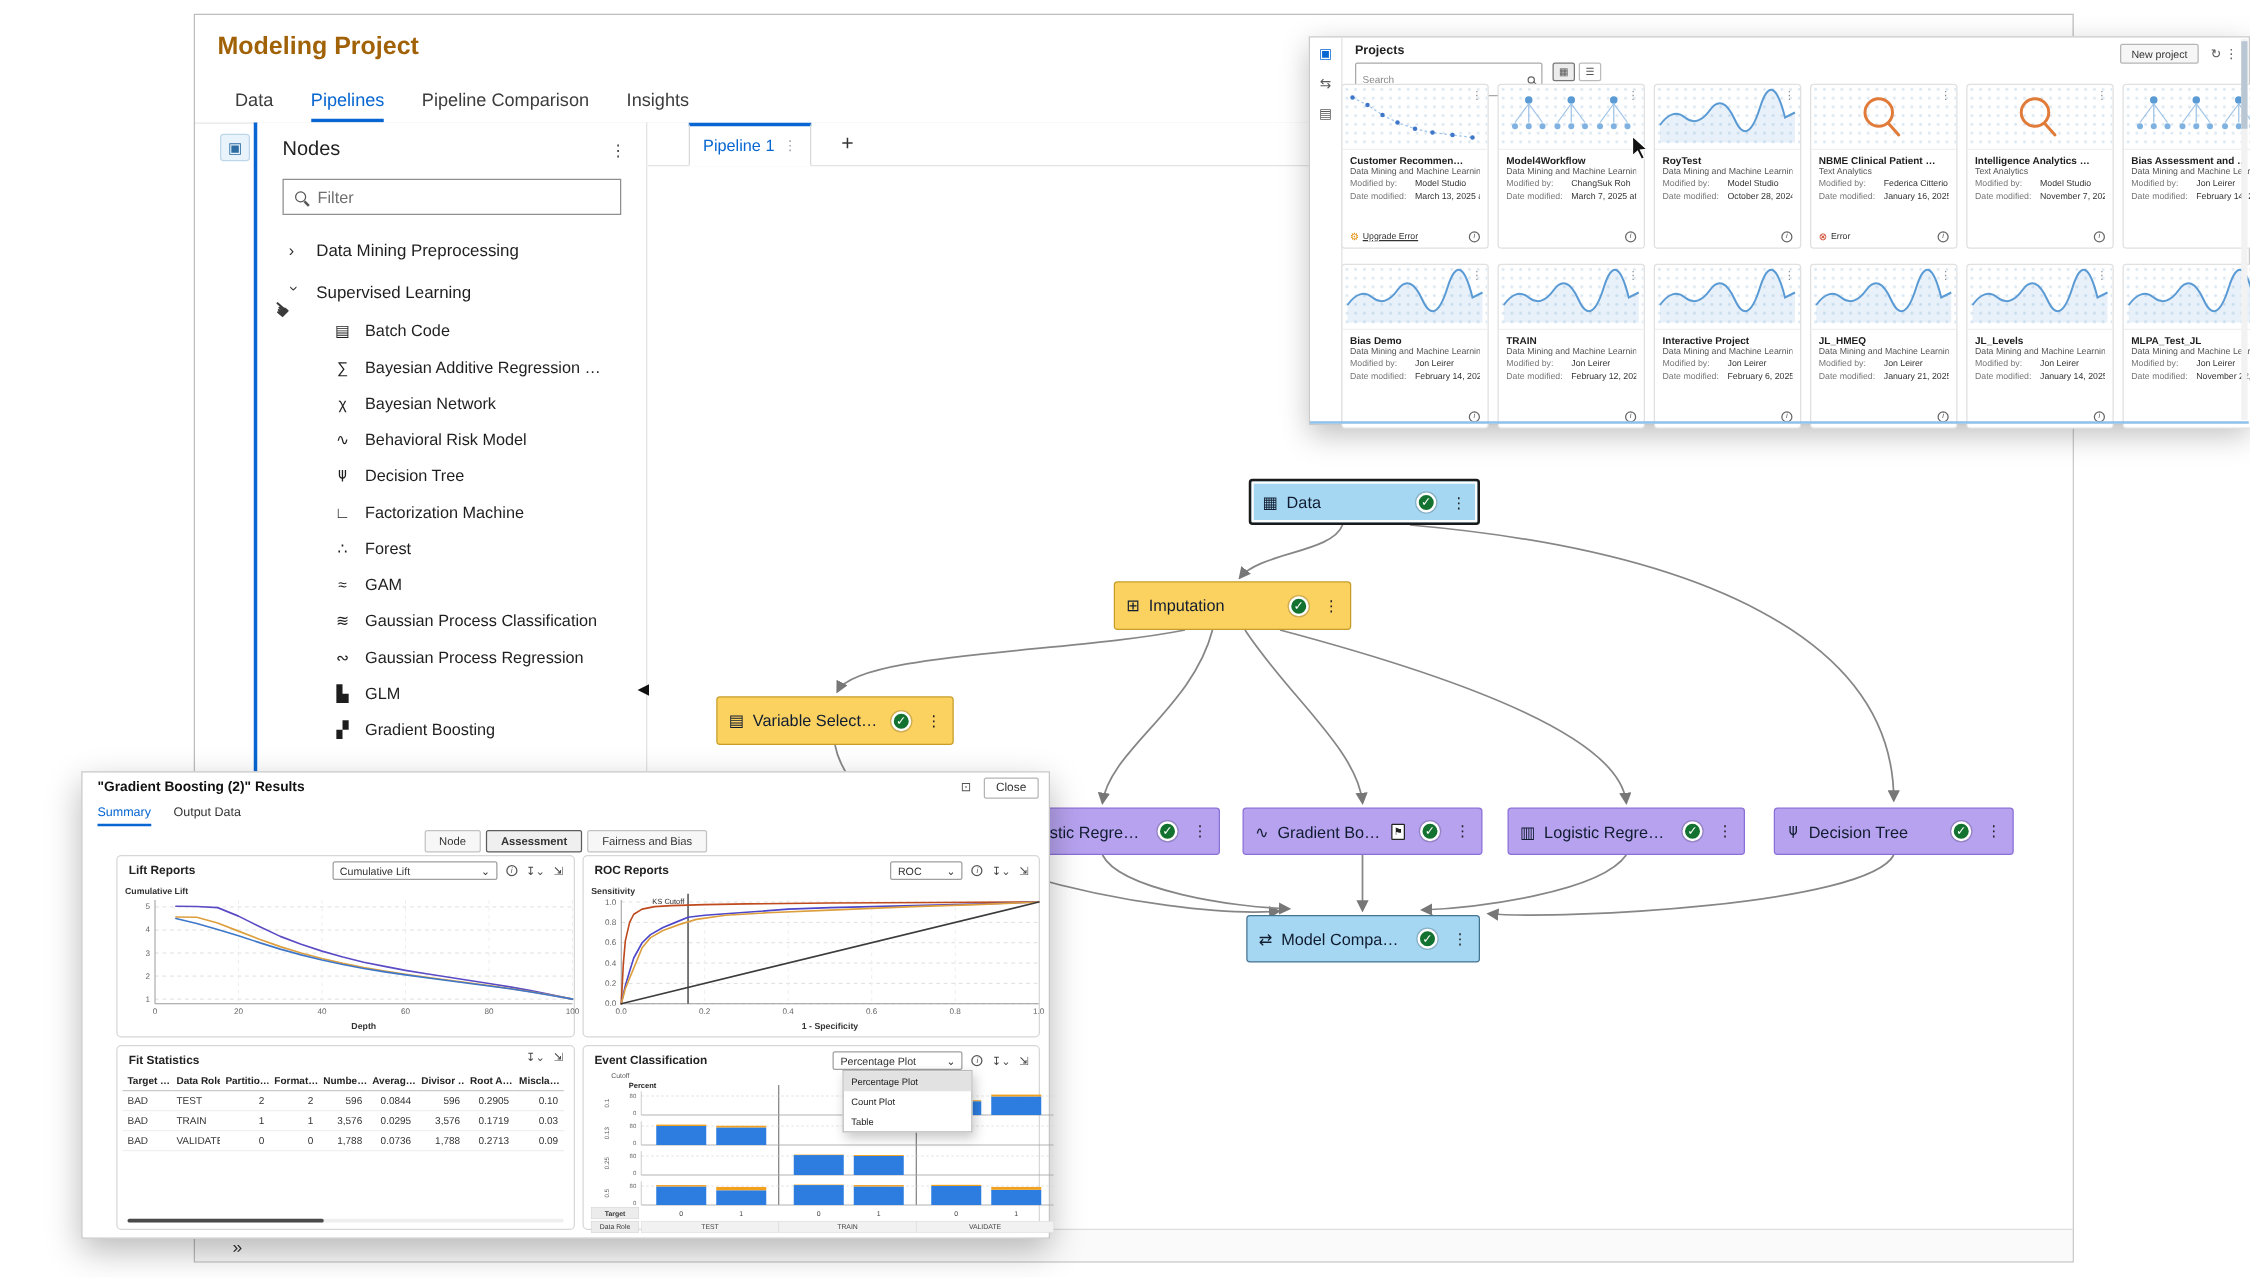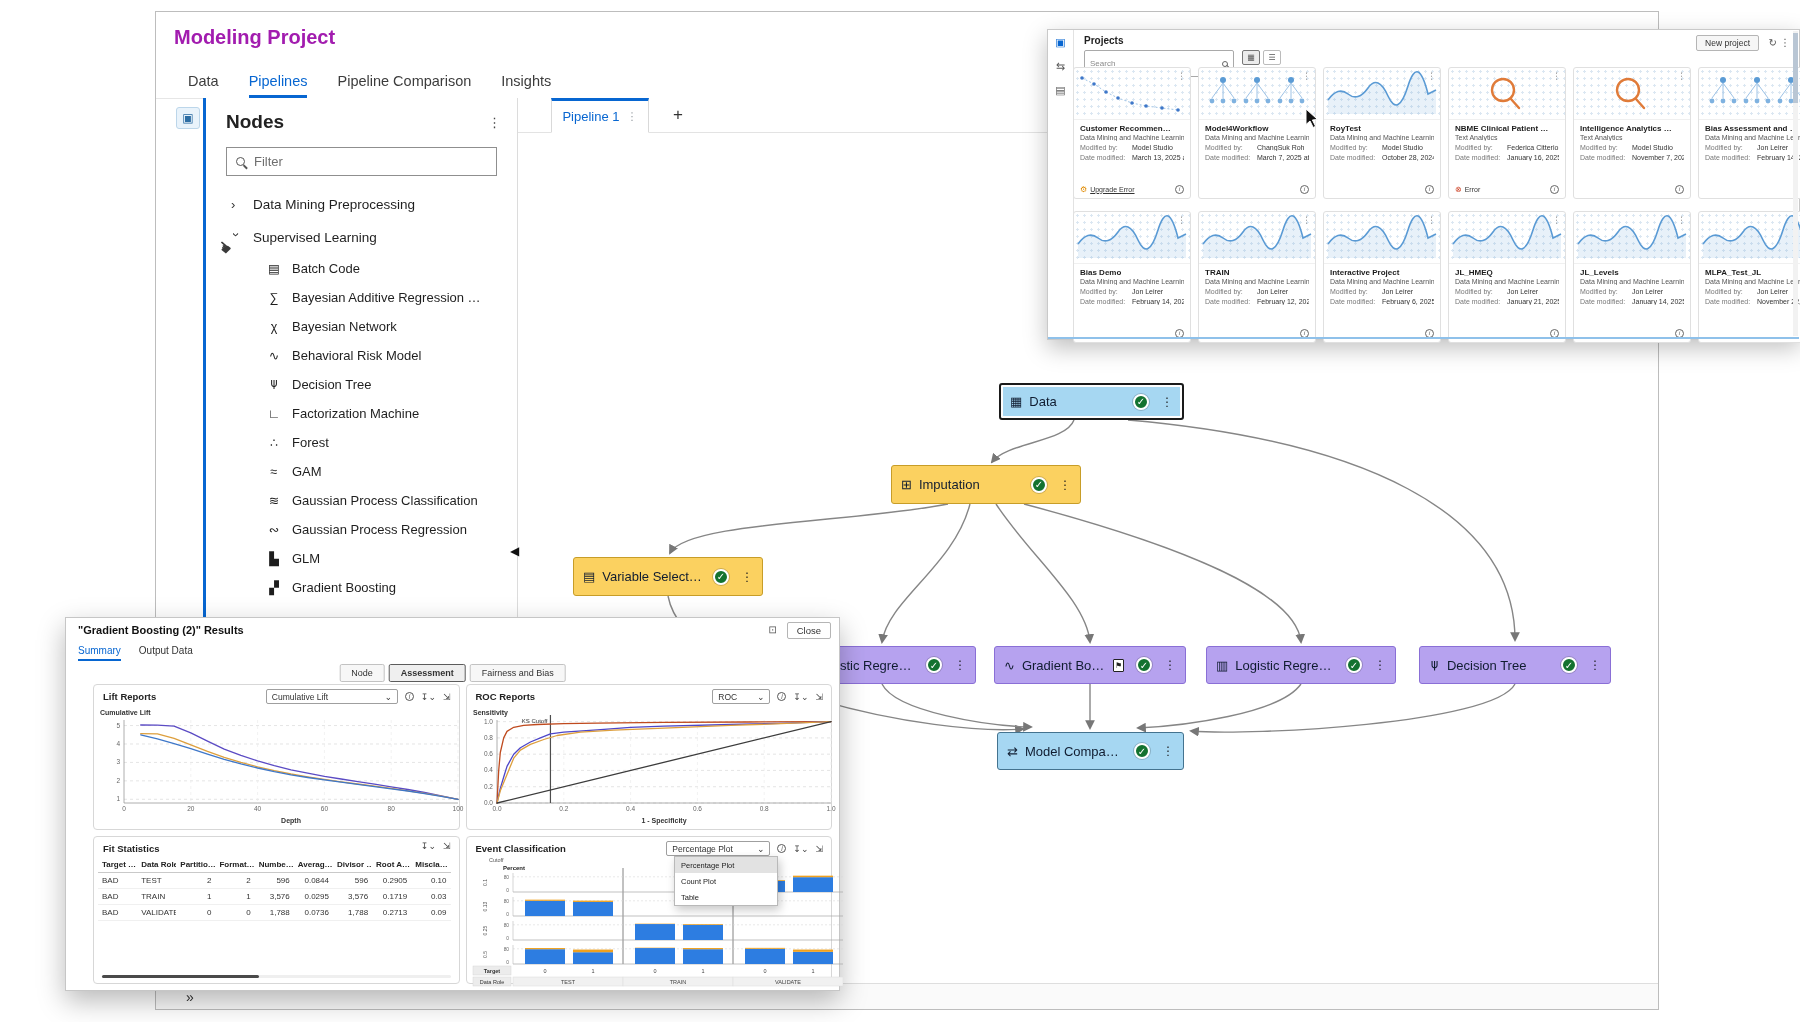--- a/index.html
+++ b/index.html
@@ -1,32 +1,32 @@
 <!DOCTYPE html>
 <html><head>
 <meta charset="utf-8">
 <style>
   *{box-sizing:border-box;margin:0;padding:0;}
   body{width:1800px;height:1022px;position:relative;overflow:hidden;background:#fff;
        font-family:"Liberation Sans",sans-serif;color:#222;}
   .win{position:absolute;background:#fff;border:1px solid #bdbdbd;}
   
   #mainwin{left:155px;top:11px;width:1504px;height:999px;}
-  #mtitle{position:absolute;left:18px;top:14px;font-size:20px;font-weight:bold;color:#a21caf;}
+  #mtitle{position:absolute;left:18px;top:14px;font-size:20px;font-weight:bold;color:#a16207;}
   #main-tabs{position:absolute;left:32px;top:52px;display:flex;gap:30px;height:34px;align-items:flex-end;}
   .tab{font-size:14.5px;color:#3c3c3c;padding-bottom:9px;}
   .tab.active{color:#0766d1;border-bottom:3px solid #0766d1;padding-bottom:6px;}
   .hr{position:absolute;left:0;right:0;top:86px;border-top:1px solid #e6e6e6;}
   .rail{position:absolute;left:17px;top:86px;bottom:26px;width:30px;}
   .rail .rb{width:24px;height:22px;margin:9px auto;background:#e9f3fb;border:1px solid #bcd6ea;border-radius:3px;
             color:#2d6da3;font-size:12px;display:flex;align-items:center;justify-content:center;}
   .accent{position:absolute;left:47px;top:86px;bottom:26px;width:3px;background:#0766d1;}
   #nodespanel{position:absolute;left:50px;top:86px;bottom:26px;width:312px;border-right:1px solid #dcdcdc;background:#fff;overflow:hidden;}
   .np-head{display:flex;align-items:center;padding:13px 16px 4px 20px;}
-  .np-head .t{font-size:19px;font-weight:bold;}
+  .np-head .t{font-size:16px;font-weight:normal;}
   .kebab{margin-left:auto;color:#444;font-size:13px;}
   .filter{position:relative;margin:10px 20px 4px 20px;height:29px;border:1.5px solid #8f8f8f;border-radius:0;
           display:flex;align-items:center;padding:0 9px;gap:9px;}
   .filter input{border:none;outline:none;font-size:13px;width:100%;color:#333;font-family:inherit;}
   .filter input::placeholder{color:#6f6f6f;}
   .mag{width:9px;height:9px;border:1.5px solid #555;border-radius:50%;position:relative;flex:none;}
   .mag:after{content:"";position:absolute;width:5px;height:1.5px;background:#555;transform:rotate(45deg);right:-4px;bottom:-2px;}
   #tree{margin-top:12px;font-size:13px;color:#1f1f1f;}
   .tgroup{display:flex;align-items:center;gap:12px;padding:9px 0 9px 25px;font-size:13.5px;}
   .chev{width:10px;color:#333;font-size:13px;display:inline-block;}

